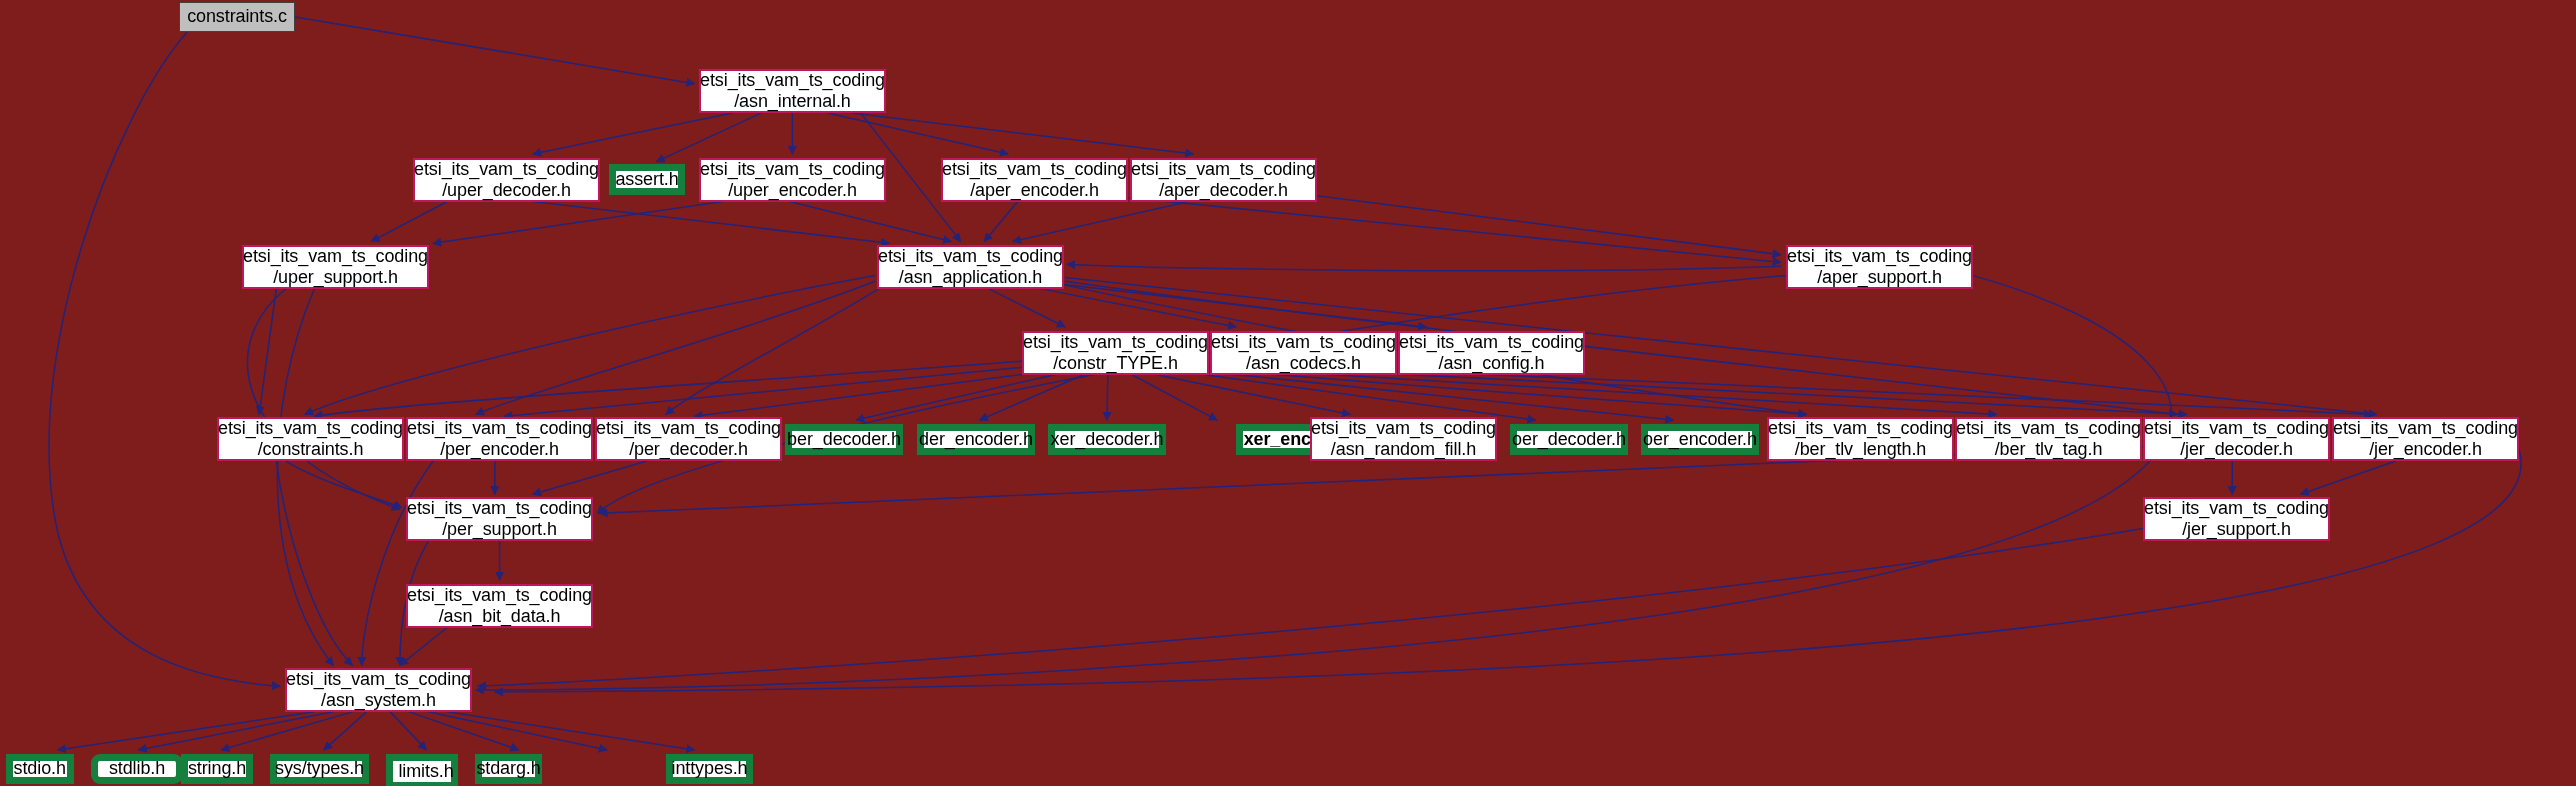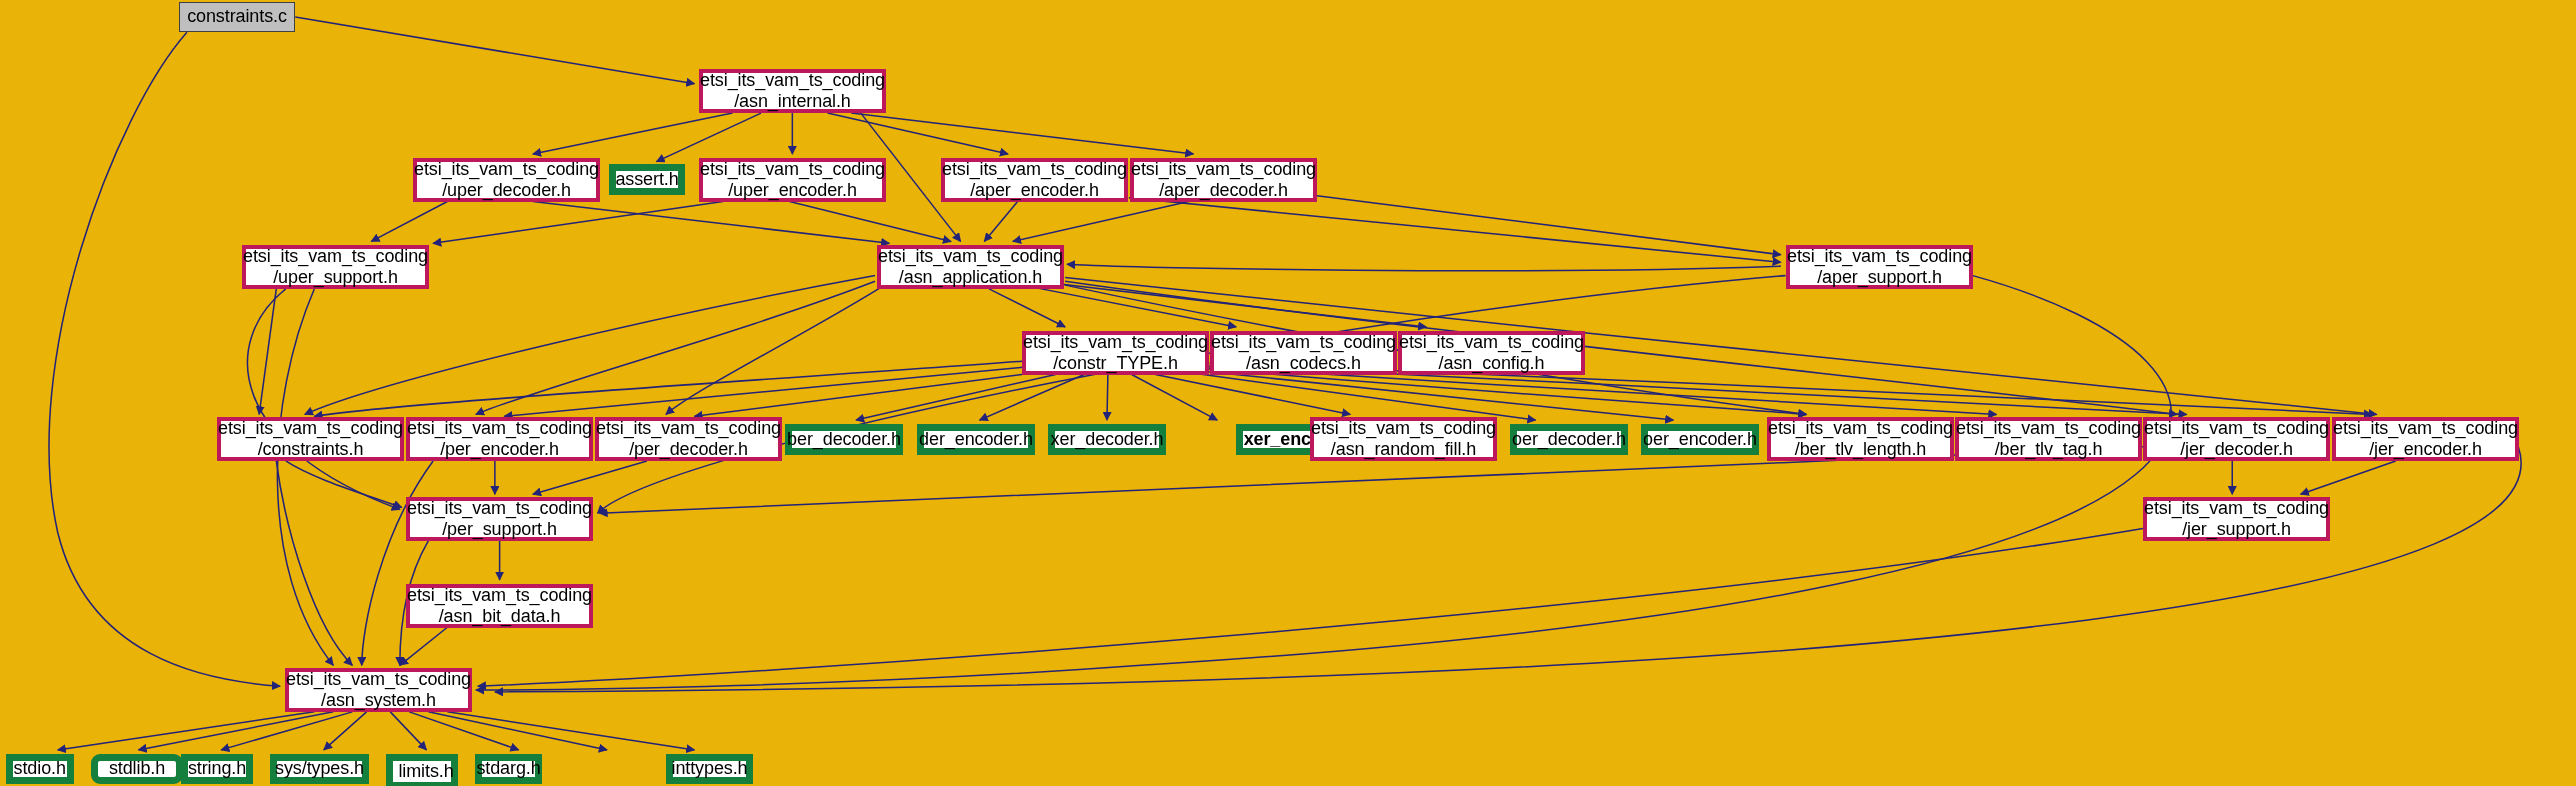--- a/index.html
+++ b/index.html
@@ -1,41 +1,41 @@
 <!DOCTYPE html>
 <html style="font-size:15px"><head>
 <meta charset="utf-8">
 <style>
   html,body{margin:0;padding:0;background:#ffffff;}
   #graph{
     position:relative;
     width:2576px;
     height:786px;
-    background:#eab308;
+    background:#7f1d1d;
     font-family:"Liberation Sans", sans-serif;
     overflow:hidden;
   }
   #edges{position:absolute;left:0;top:0;width:2576px;height:786px;}
   .node{
     position:absolute;
     box-sizing:border-box;
     display:flex;
     align-items:center;
     justify-content:center;
     text-align:center;
     color:#000000;
     background:#ffffff;
     border:7px solid #15803d;
     font-size:18px;
     line-height:1.16;
     letter-spacing:-0.1px;
     white-space:pre-line;
     z-index:5;
   }
-  .node.strong{border:4px solid #be185d;}
+  .node.strong{border:2px solid #be185d;}
   .node.root{background:#bfbfbf;border:1px solid #404040;}
   .node span{display:block;padding:0 3.8px;}
 </style>
 </head>
 <body>
 
 <div id="graph">
   <svg id="edges" xmlns="http://www.w3.org/2000/svg" viewBox="0 0 2709 827" width="2576" height="786">
     <defs>
       <marker id="arrow" viewBox="0 0 10 10" refX="9" refY="5" markerWidth="6" markerHeight="6" orient="auto-start-reverse">

